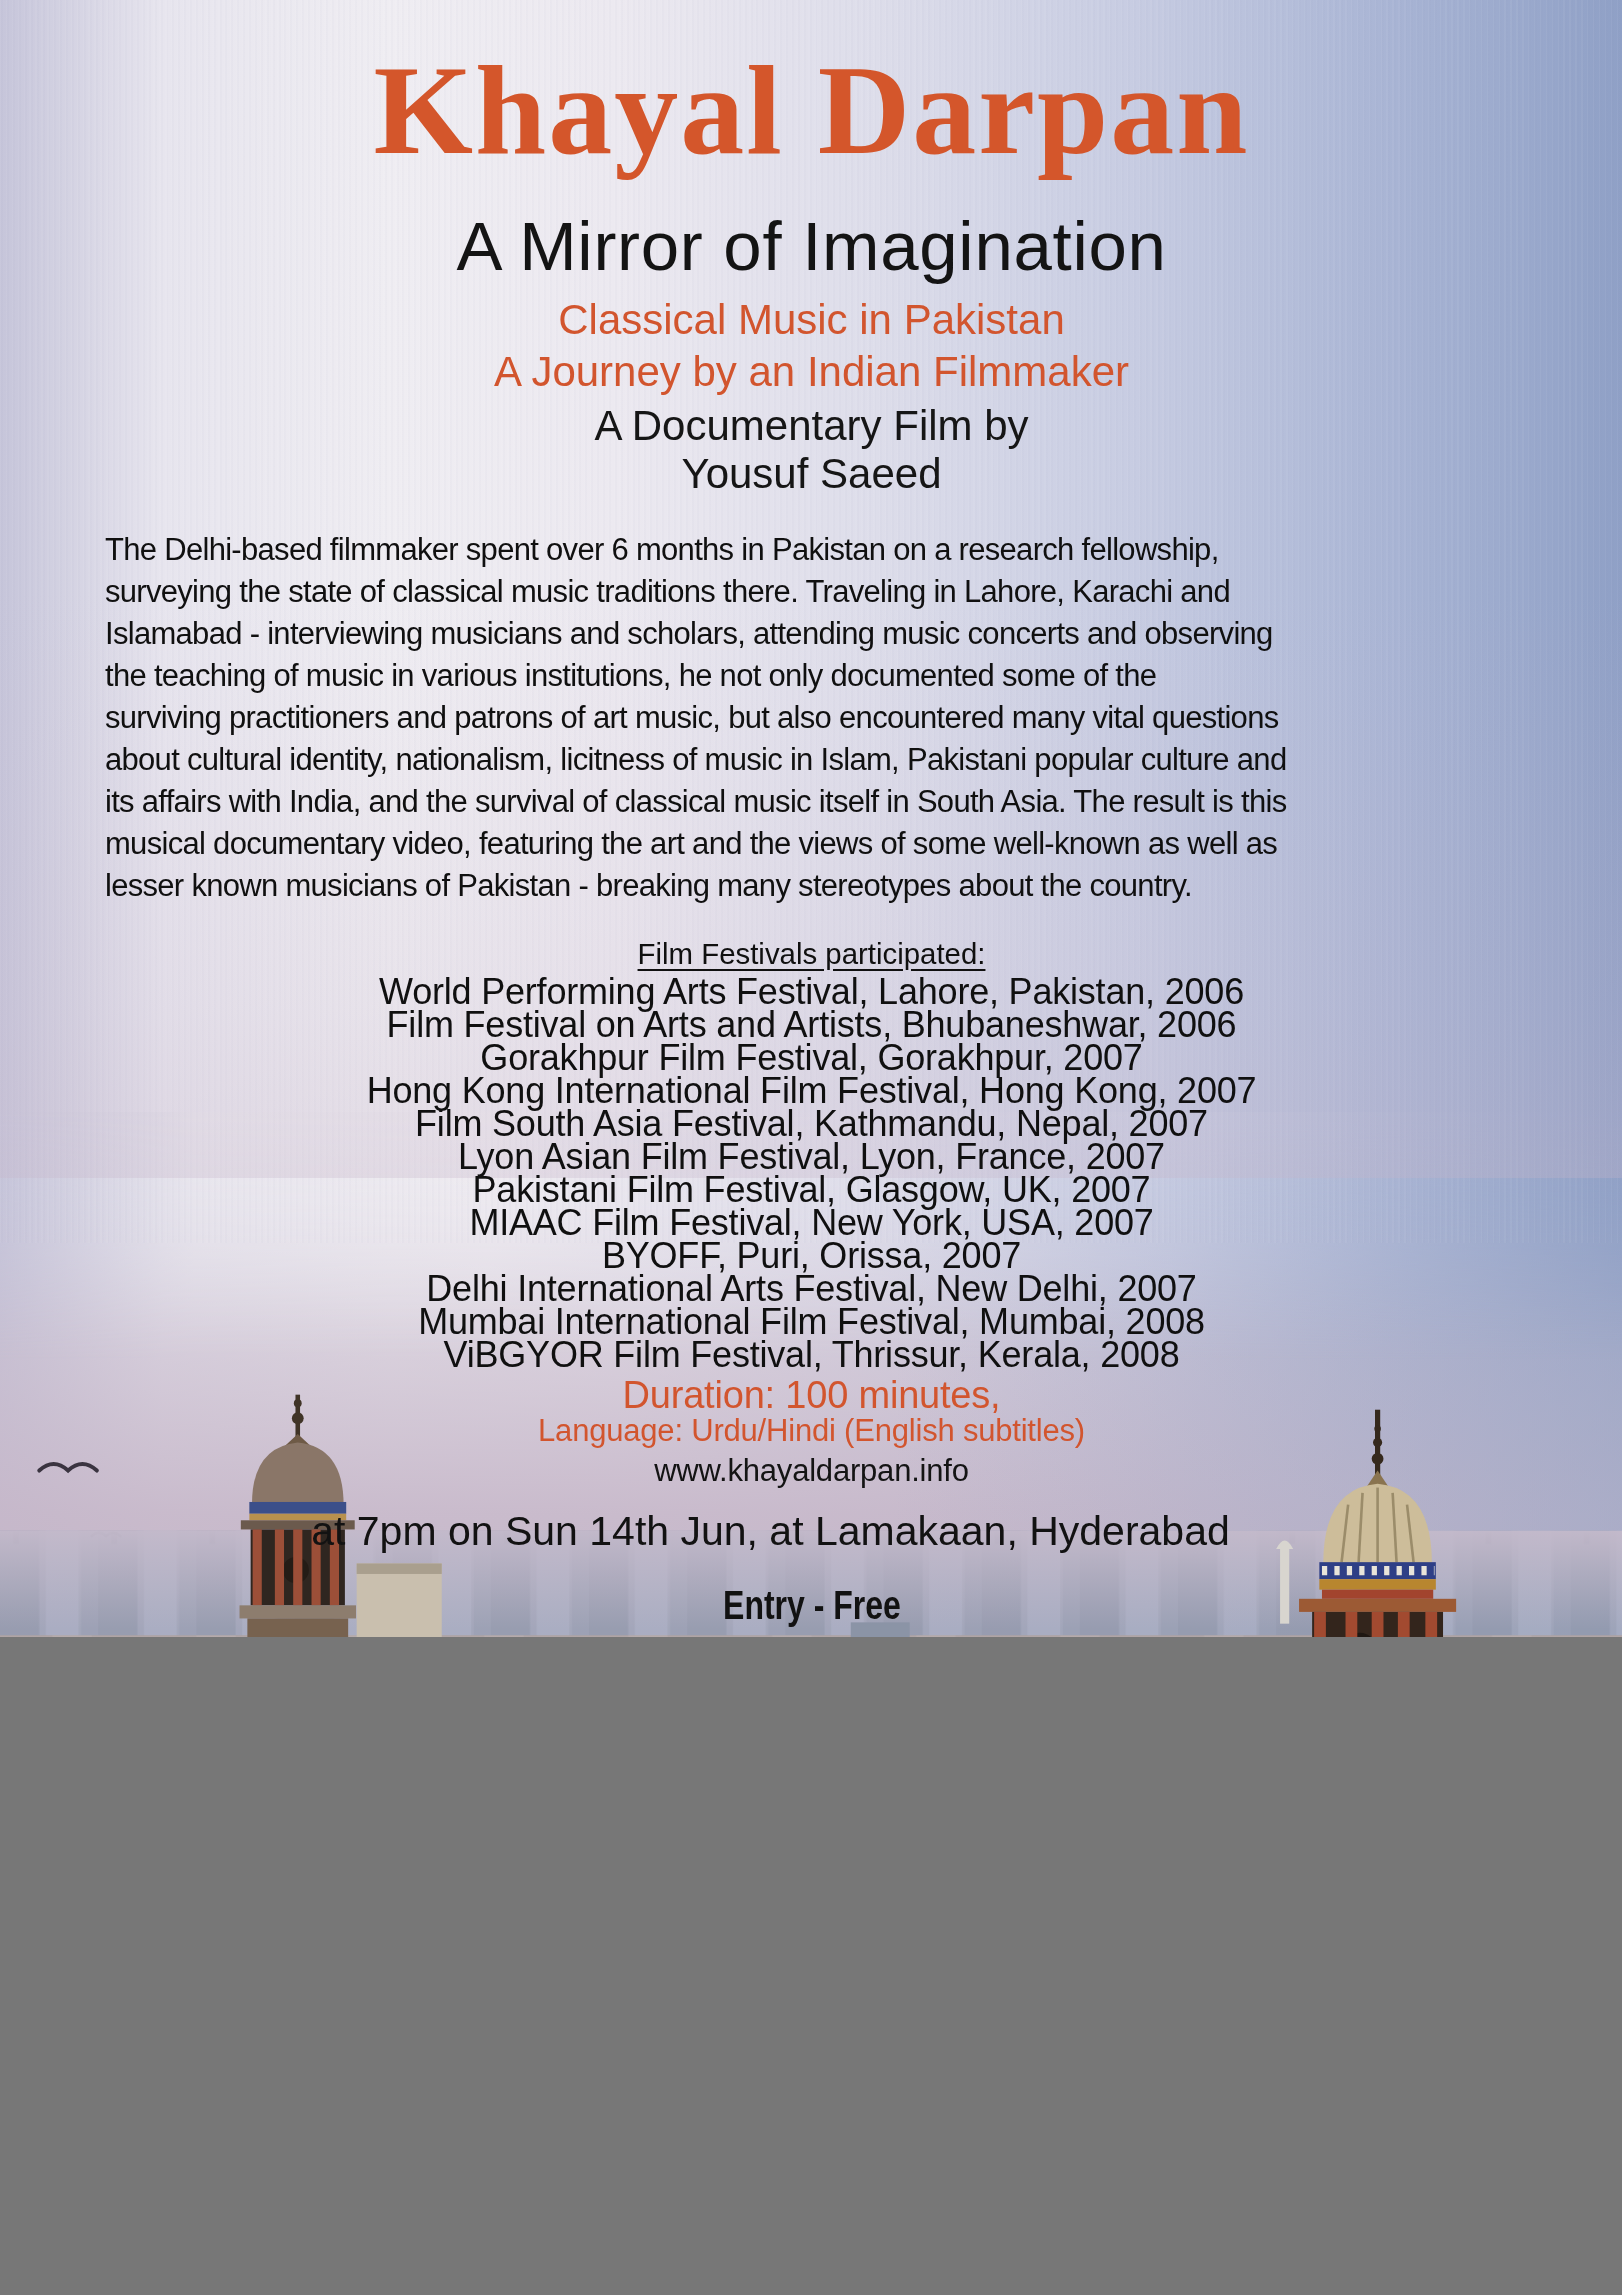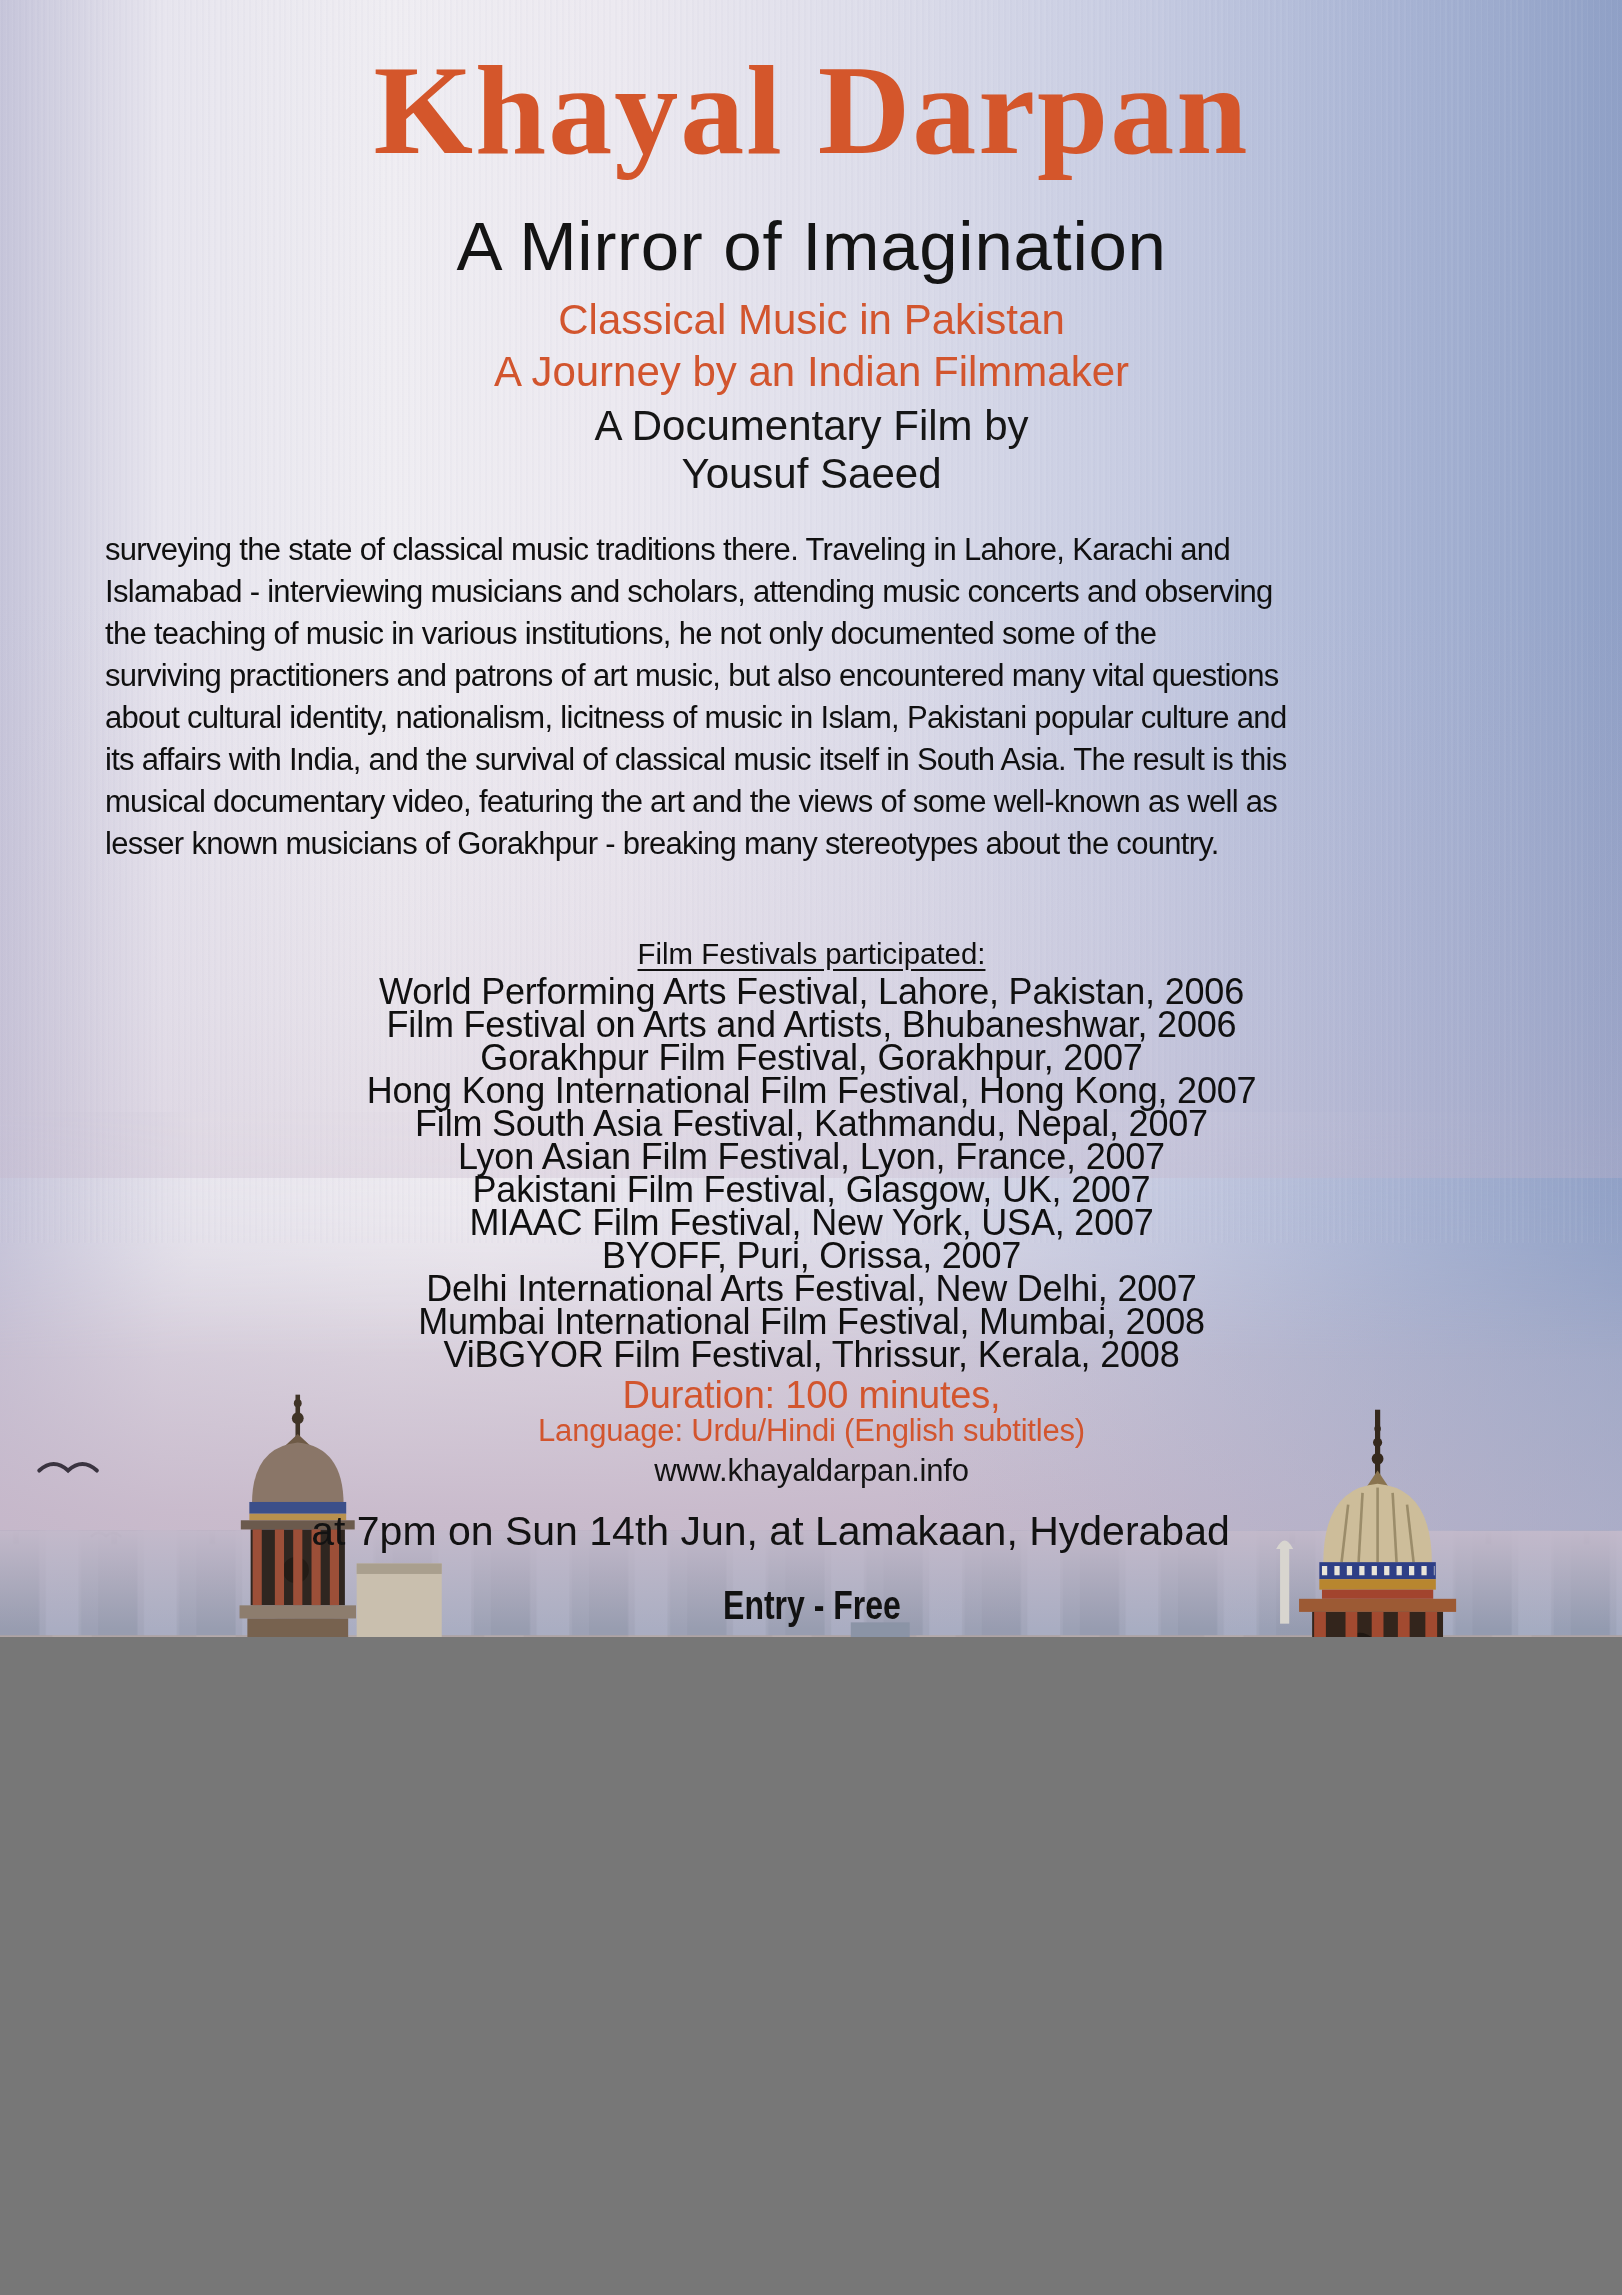--- a/index.html
+++ b/index.html
@@ -372,28 +372,29 @@
   <div class="warmveil"></div>
 
   <div class="ctr title">Khayal Darpan</div>
   <div class="ctr subtitle">A Mirror of Imagination</div>
   <div class="ctr tag1">Classical Music in Pakistan</div>
   <div class="ctr tag2">A Journey by an Indian Filmmaker</div>
   <div class="ctr cred1">A Documentary Film by</div>
   <div class="ctr cred2">Yousuf Saeed</div>
 
   <div class="synopsis">
+    <div class="syn-line">The Delhi-based filmmaker spent over 6 months in Pakistan on a research fellowship,</div>
     <div class="syn-line">surveying the state of classical music traditions there.  Traveling in Lahore, Karachi and</div>
     <div class="syn-line">Islamabad - interviewing musicians and scholars, attending music concerts and observing</div>
     <div class="syn-line">the teaching of music in various institutions, he not only documented some of the</div>
     <div class="syn-line">surviving practitioners and patrons of art music, but also encountered many vital questions</div>
     <div class="syn-line">about cultural identity, nationalism, licitness of music in Islam, Pakistani popular culture and</div>
     <div class="syn-line">its affairs with India, and the survival of classical music itself in South Asia. The result is this</div>
     <div class="syn-line">musical documentary video, featuring the art and the views of some well-known as well as</div>
-    <div class="syn-line">lesser known musicians of Gorakhpur - breaking many stereotypes about the country.</div>
+    <div class="syn-line">lesser known musicians of Pakistan - breaking many stereotypes about the country.</div>
   </div>
 
   <div class="ctr fest-head">
     <span>Film Festivals participated:</span>
   </div>
   <div class="ctr festivals">
     <div>World Performing Arts Festival, Lahore, Pakistan, 2006</div>
     <div>Film Festival on Arts and Artists, Bhubaneshwar, 2006</div>
     <div>Gorakhpur Film Festival, Gorakhpur, 2007</div>
     <div>Hong Kong International Film Festival, Hong Kong, 2007</div>

